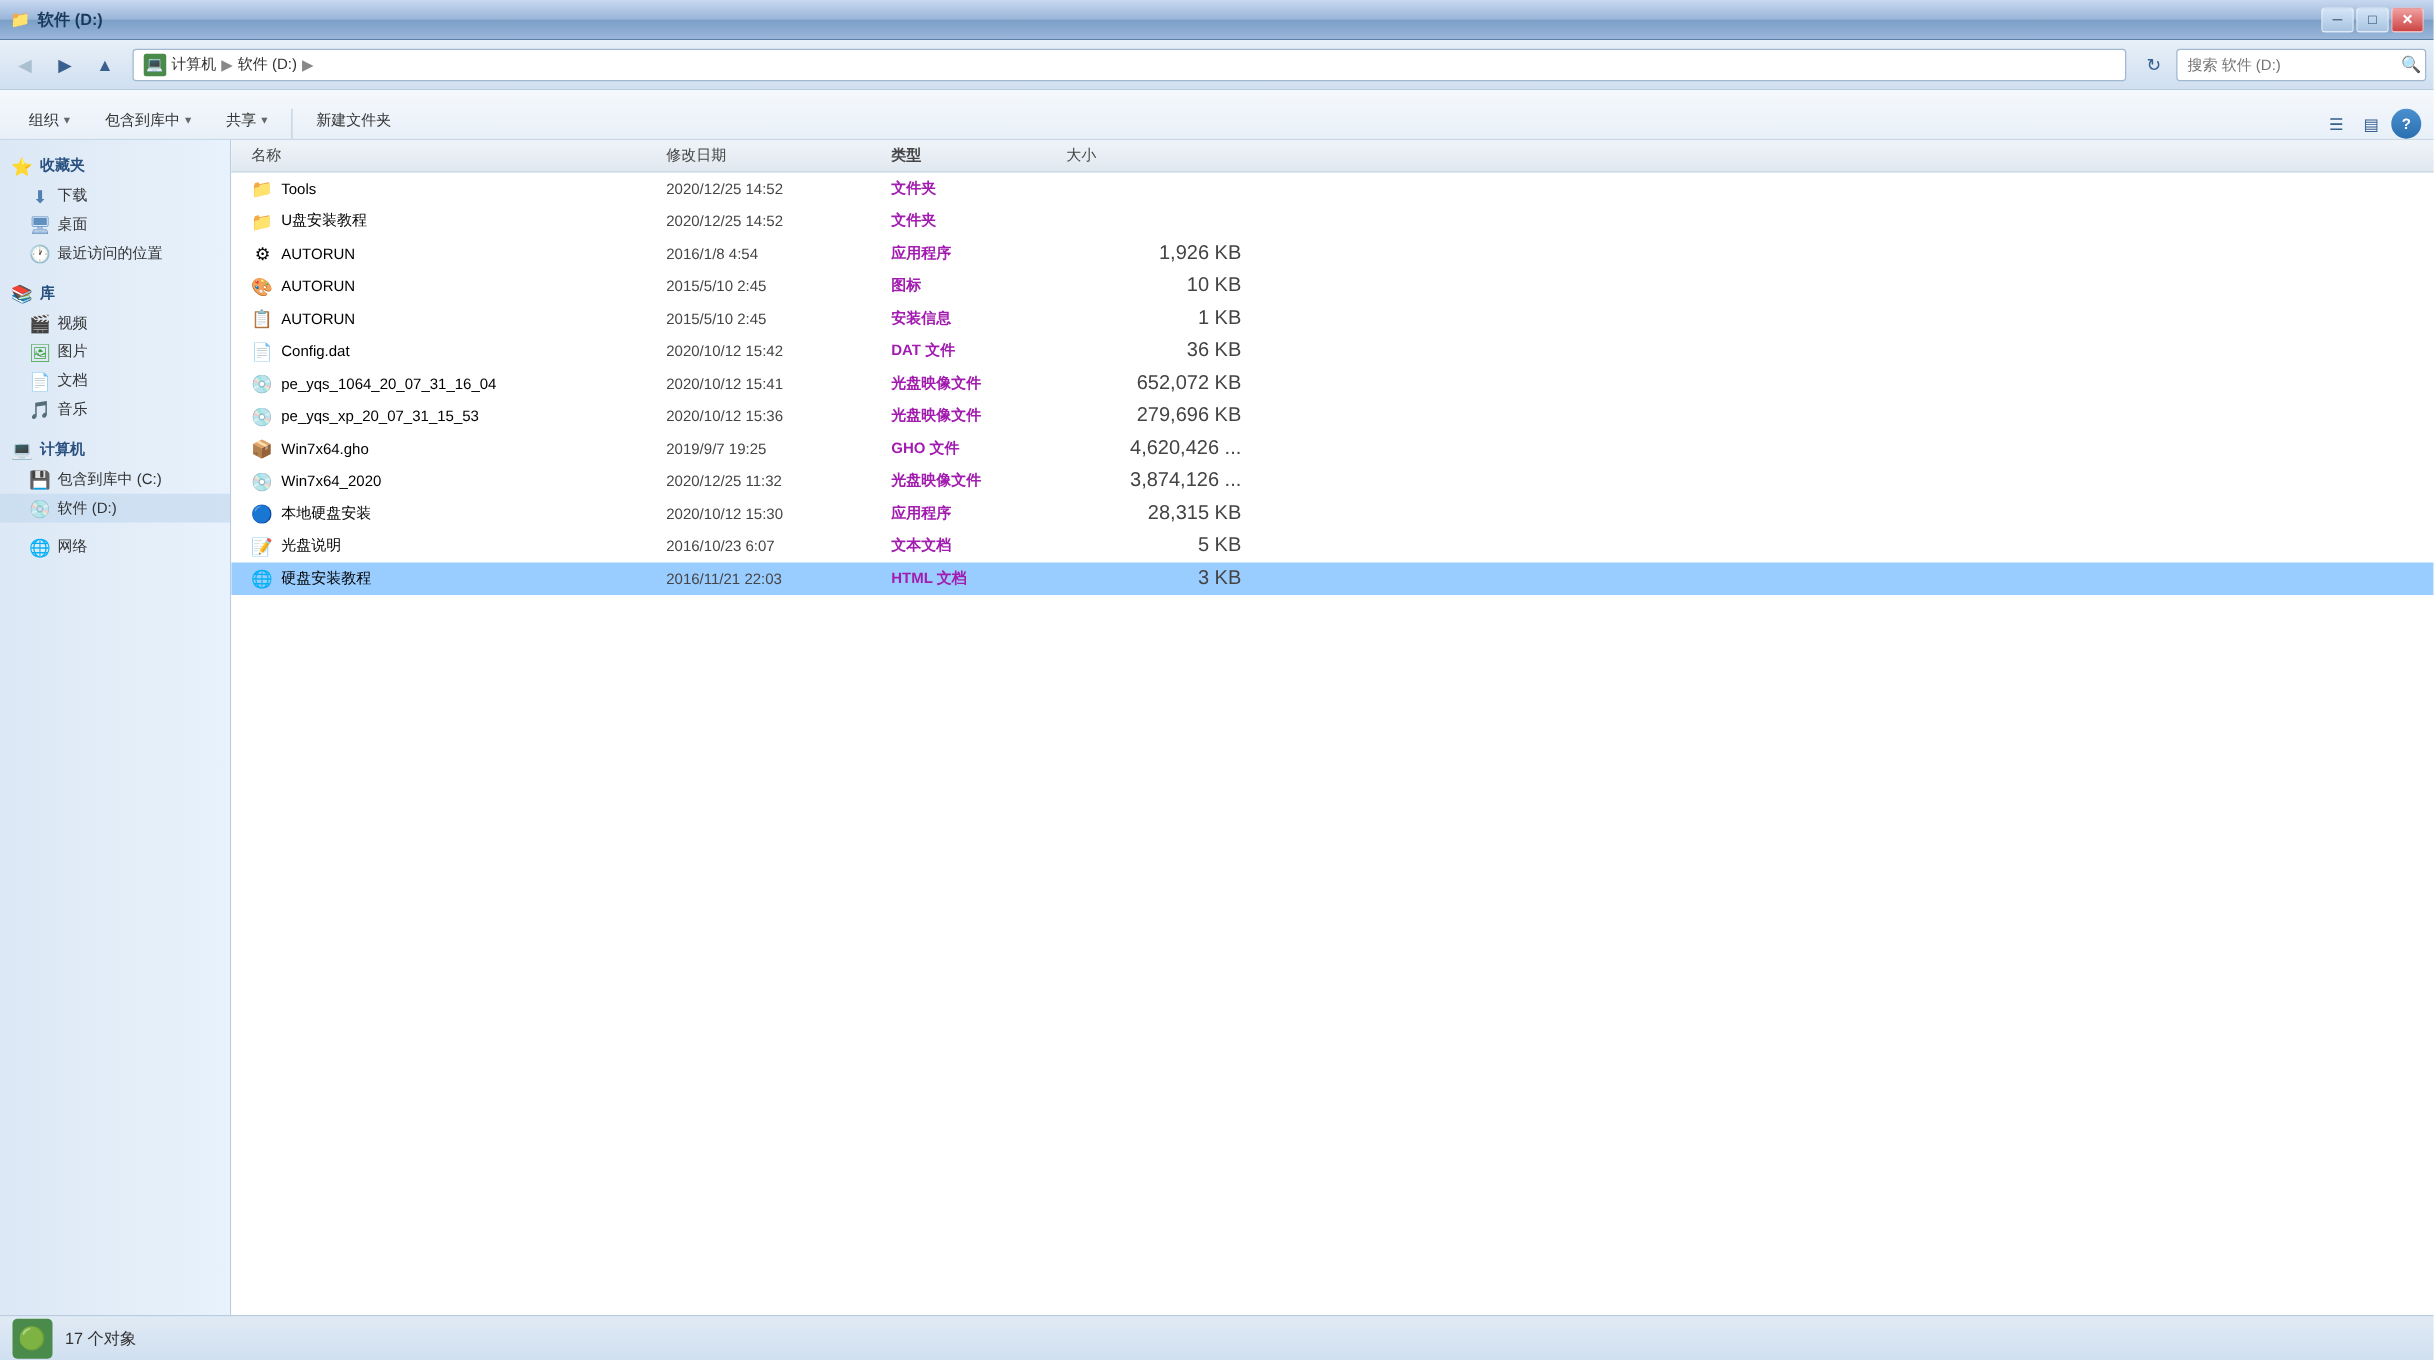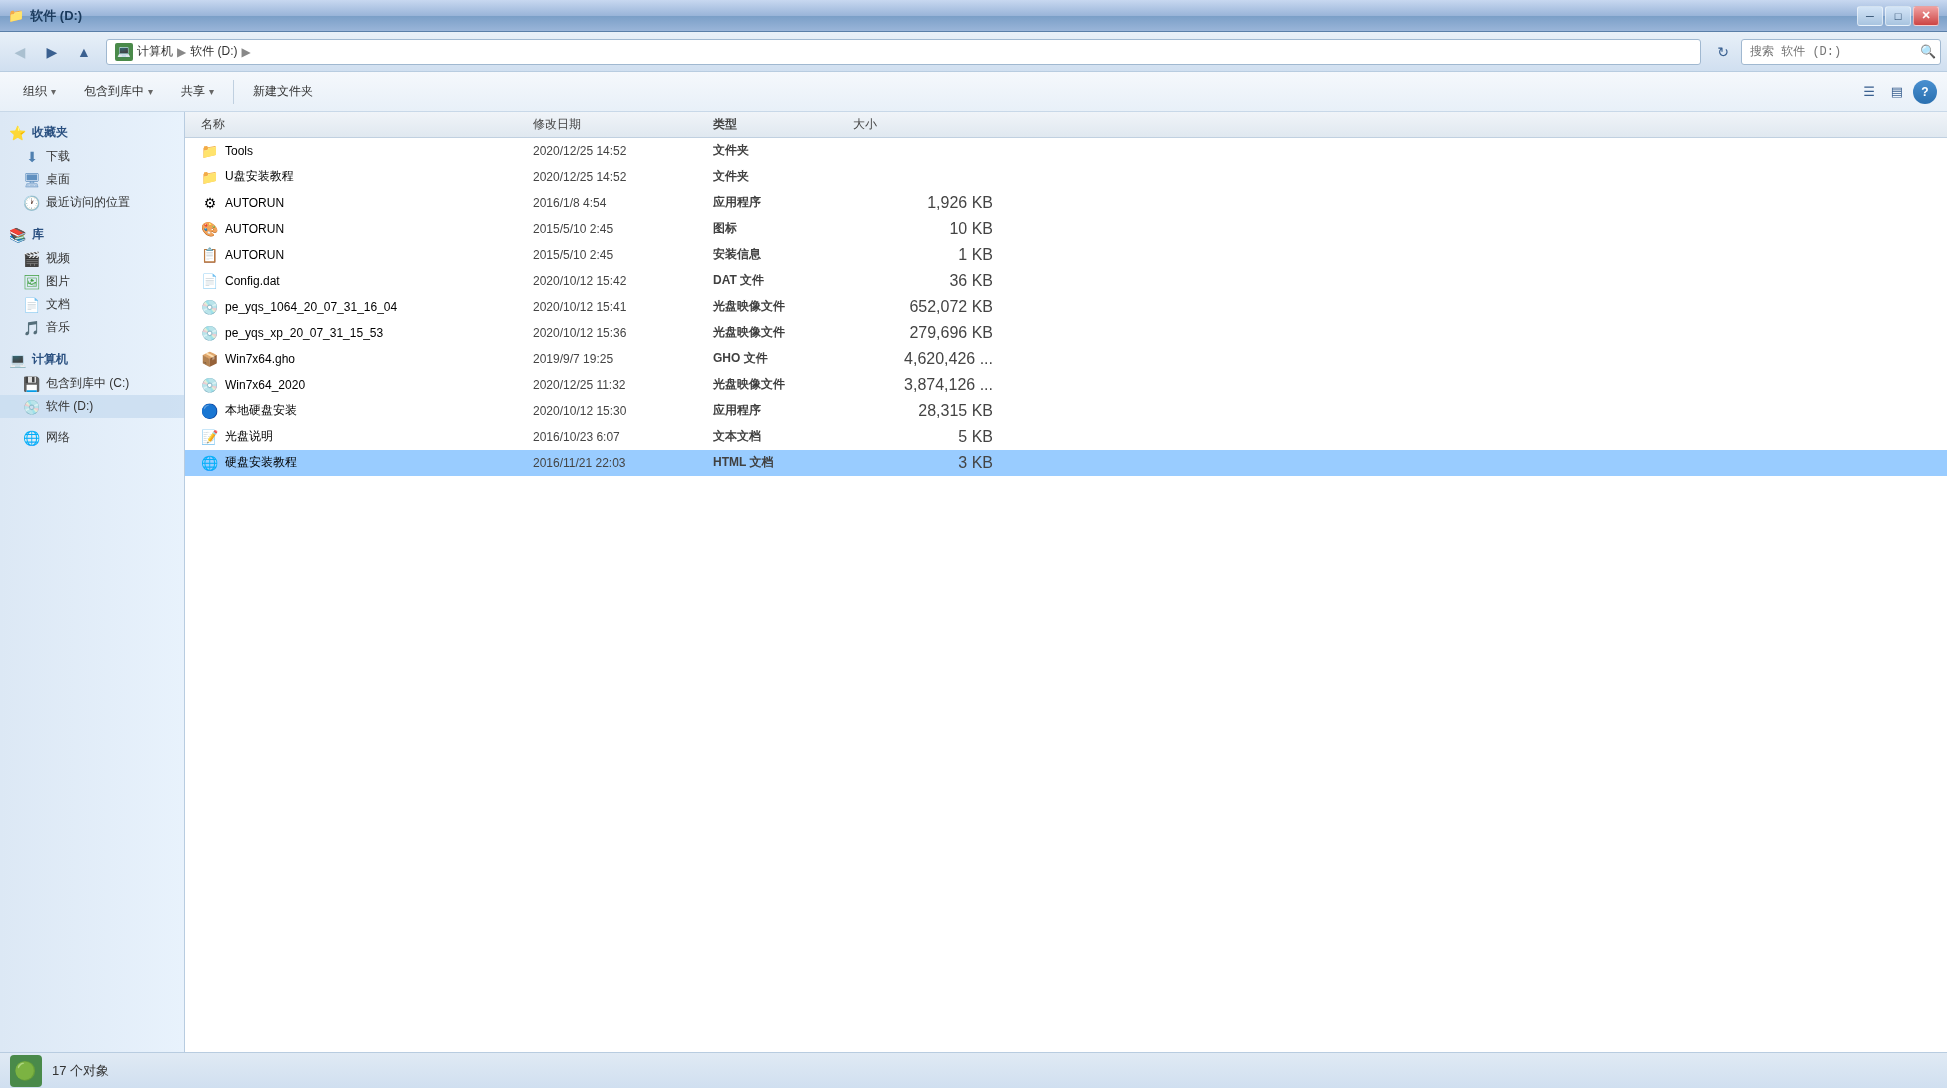--- a/index.html
+++ b/index.html
@@ -109,35 +109,34 @@
     }
     .search-wrapper input {
       width: 200px;
       height: 26px;
       border: 1px solid #a0b8d0;
       border-radius: 3px;
       padding: 0 28px 0 8px;
       font-size: 12px;
       color: #888;
       outline: none;
-      font-family: Liberation Mono, monospace;
     }
     .search-icon-btn {
       position: absolute;
       right: 4px;
       color: #666;
       font-size: 13px;
     }
 
     
     .toolbar {
       background: linear-gradient(to bottom, #f5f8fc, #e8f0f8);
       height: 40px;
       display: flex;
-      align-items: center;
+      align-items: flex-end;
       padding: 0 10px;
       border-bottom: 1px solid #c8d8e8;
       gap: 2px;
     }
     .tool-btn {
       height: 30px;
       padding: 0 12px;
       display: flex;
       align-items: center;
       gap: 4px;
@@ -253,21 +252,21 @@
     .file-row .col-name {
       display: flex;
       align-items: center;
       gap: 6px;
       font-size: 12px;
       color: #000;
       overflow: hidden;
       white-space: nowrap;
     }
     .file-row .col-date { font-size: 12px; color: #444; }
-    .file-row .col-type { font-size: 12px; color: #404040; }
+    .file-row .col-type { font-size: 12px; color: #a21caf; }
     .file-row .col-size { font-size: 16px; color: #444; text-align: right; }
 
     .file-icon {
       width: 18px;
       height: 18px;
       display: flex;
       align-items: center;
       justify-content: center;
       font-size: 14px;
       flex-shrink: 0;

